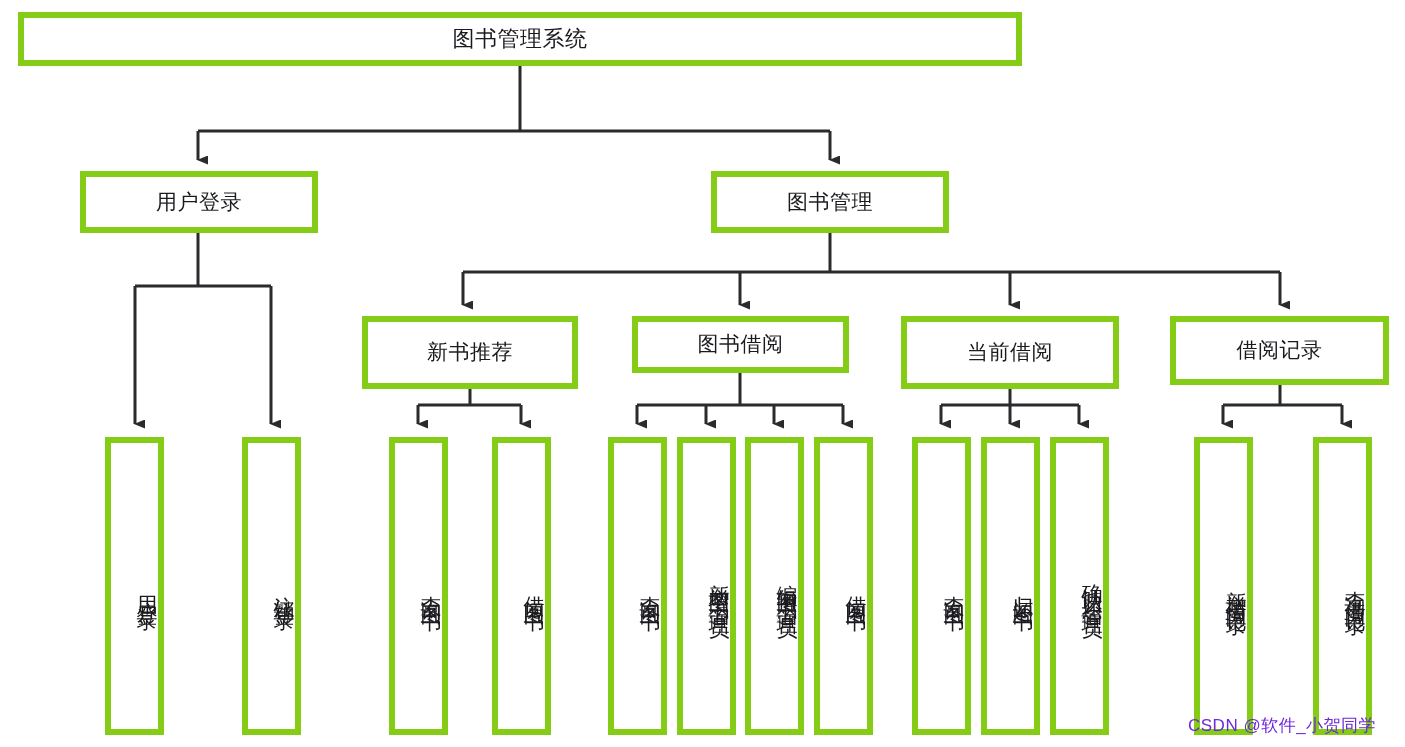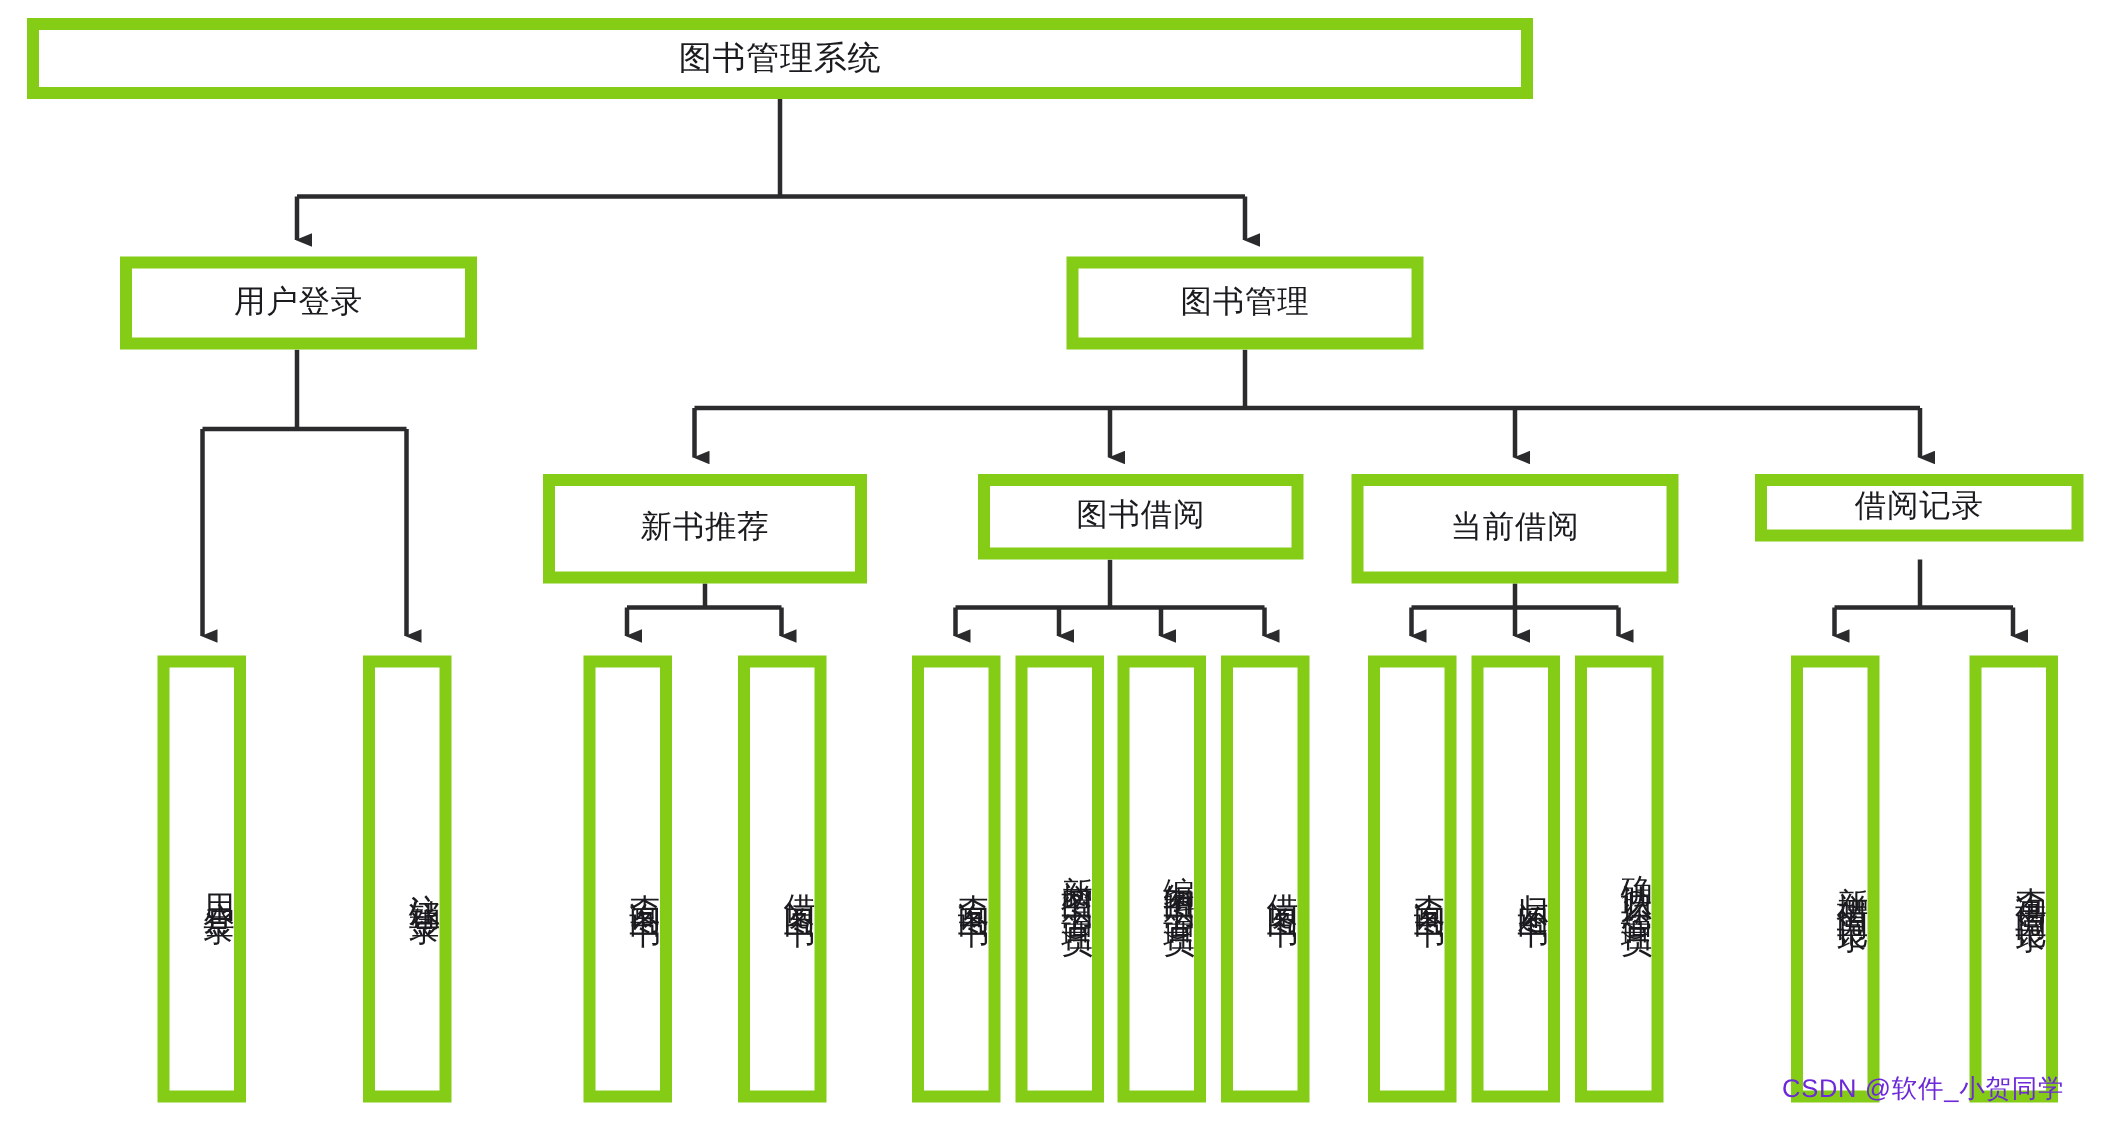--- a/index.html
+++ b/index.html
@@ -21,21 +21,21 @@
   #diagram-svg {
     position: absolute;
     left: 0;
     top: 0;
     width: 1405px;
     height: 747px;
   }
   .node-box {
     position: absolute;
     box-sizing: border-box;
-    border: 8px solid #84cc16;
+    border: 6px solid #84cc16;
     background: #ffffff;
     display: flex;
     align-items: center;
     justify-content: center;
     text-align: center;
     color: #1b1b1f;
     z-index: 3;
   }
   .node-label {
     font-size: 21px;
@@ -136,27 +136,27 @@
   <div class="node-box" style="left:80px; top:171px; width:238px; height:62px;">
     <span class="node-label">用户登录</span>
   </div>
   <div class="node-box" style="left:711px; top:171px; width:238px; height:62px;">
     <span class="node-label">图书管理</span>
   </div>
 
   <div class="node-box" style="left:362px; top:316px; width:216px; height:73px;">
     <span class="node-label">新书推荐</span>
   </div>
-  <div class="node-box" style="left:652px; top:316px; width:217px; height:57px;">
+  <div class="node-box" style="left:632px; top:316px; width:217px; height:57px;">
     <span class="node-label">图书借阅</span>
   </div>
   <div class="node-box" style="left:901px; top:316px; width:218px; height:73px;">
     <span class="node-label">当前借阅</span>
   </div>
-  <div class="node-box" style="left:1170px; top:316px; width:219px; height:45px;">
+  <div class="node-box" style="left:1170px; top:316px; width:219px; height:69px;">
     <span class="node-label">借阅记录</span>
   </div>
 
   <div class="node-box leaf" style="left:105px; top:437px; width:59px; height:298px;">
     <span class="node-label">用户登录</span>
   </div>
   <div class="node-box leaf" style="left:242px; top:437px; width:59px; height:298px;">
     <span class="node-label">注销登录</span>
   </div>
 

